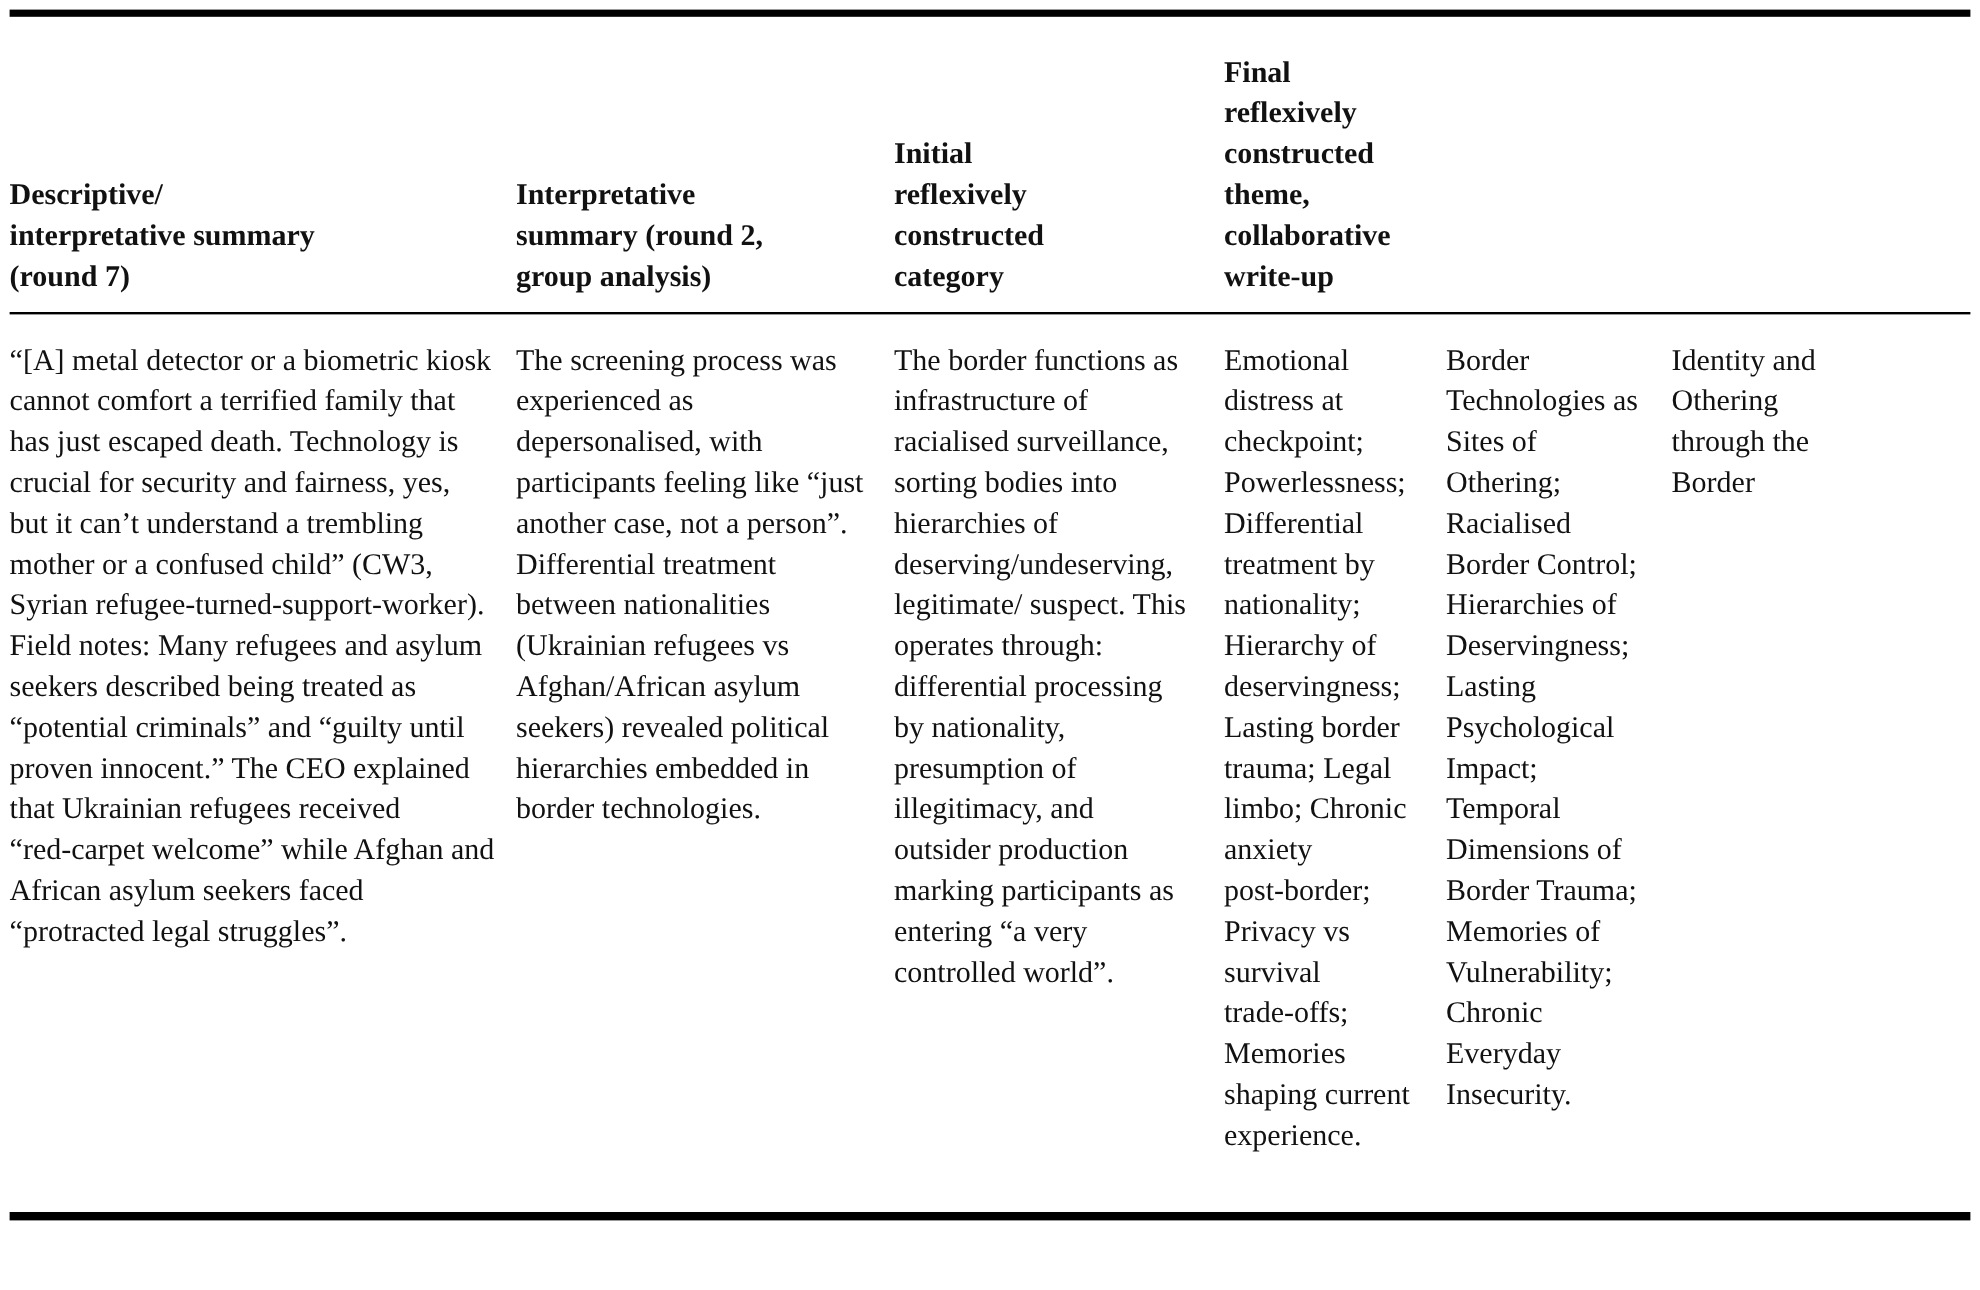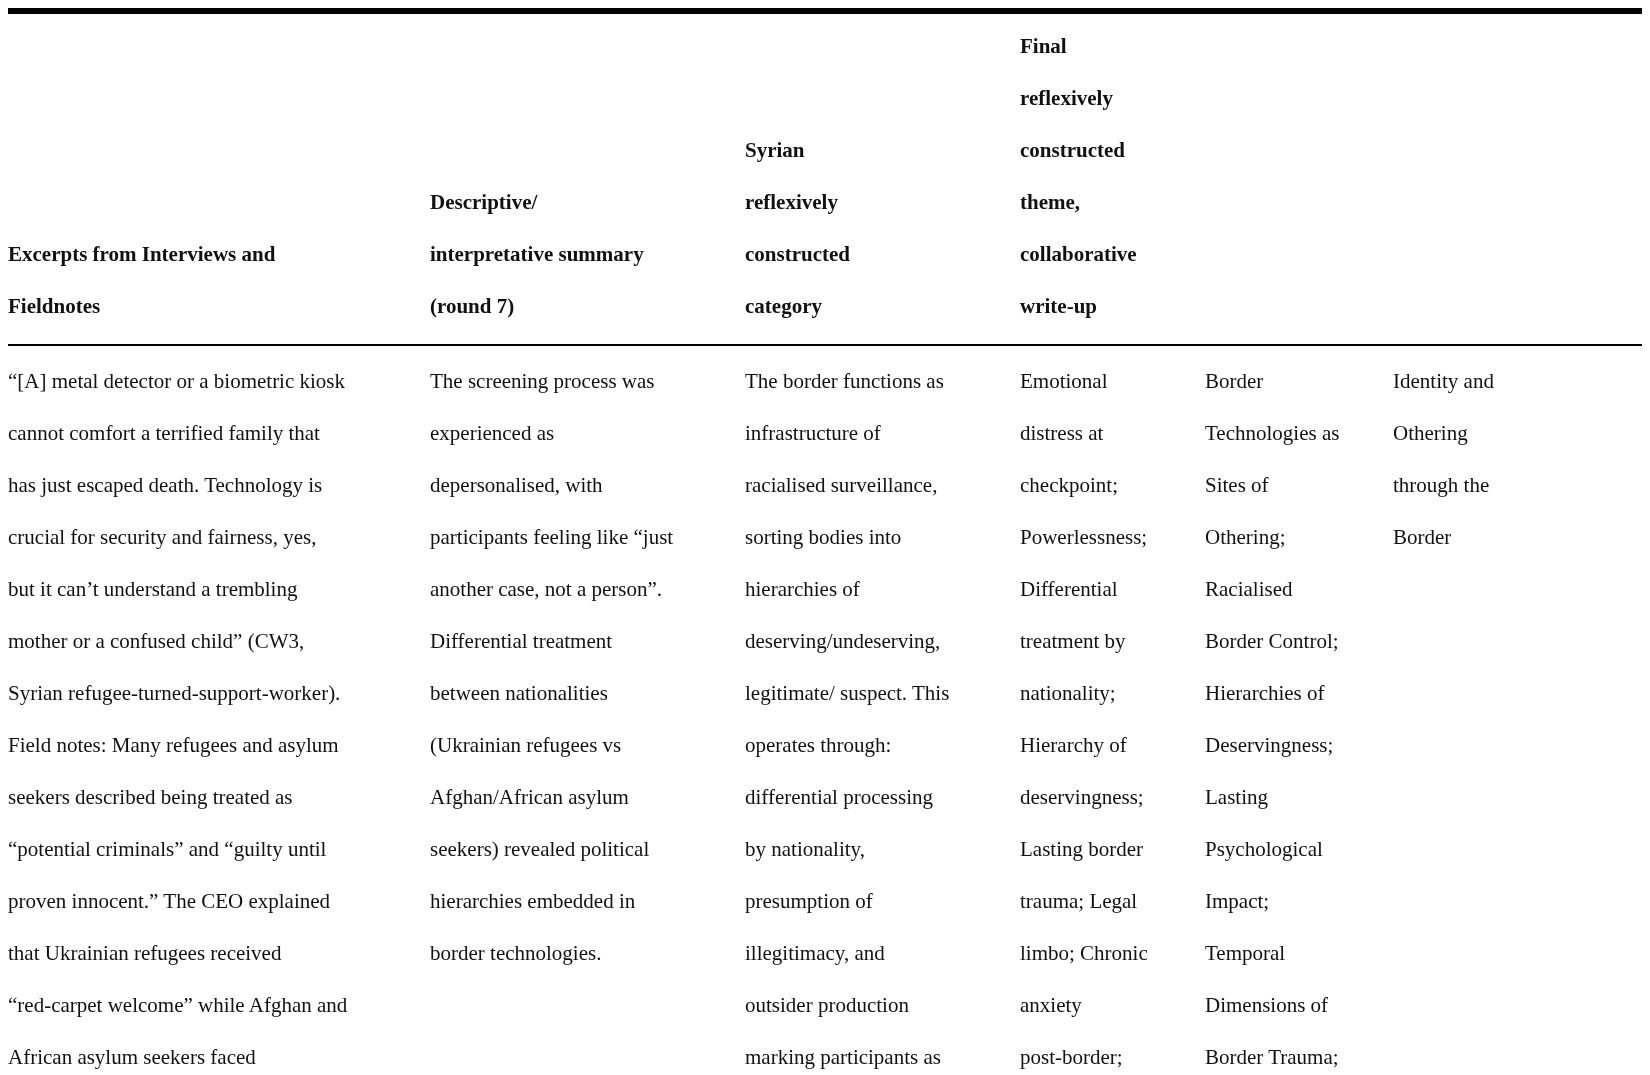--- a/index.html
+++ b/index.html
@@ -25,25 +25,26 @@
   }
   .grid-row {
     display: grid;
     grid-template-columns: 422px 315px 275px 185px 188px 249px;
   }
   .header-row {
     border-bottom: 2px solid #000000;
   }
   .cell {
     box-sizing: border-box;
-    font-size: 21px;
-    line-height: 52px;
+    font-size: 25px;
+    line-height: 34px;
     white-space: pre-line;
     padding-right: 14px;
     overflow: hidden;
+    margin-top: 13px;
   }
   .header-cell {
     font-weight: bold;
     display: flex;
     align-items: flex-end;
     min-height: 233px;
     padding-top: 6px;
     padding-bottom: 12px;
   }
   .body-cell {
@@ -51,26 +52,27 @@
     padding-bottom: 46px;
   }
 </style>
 </head>
 <body>
 
 <div class="table-wrap">
   <div class="rtable">
 
     <div class="grid-row header-row">
-      <div class="cell header-cell">Excerpts from Interviews and
-Fieldnotes</div>
       <div class="cell header-cell">Descriptive/
 interpretative summary
 (round 7)</div>
-      <div class="cell header-cell">Syrian
+      <div class="cell header-cell">Interpretative
+summary (round 2,
+group analysis)</div>
+      <div class="cell header-cell">Initial
 reflexively
 constructed
 category</div>
       <div class="cell header-cell">Final
 reflexively
 constructed
 theme,
 collaborative
 write-up</div>
     </div>

